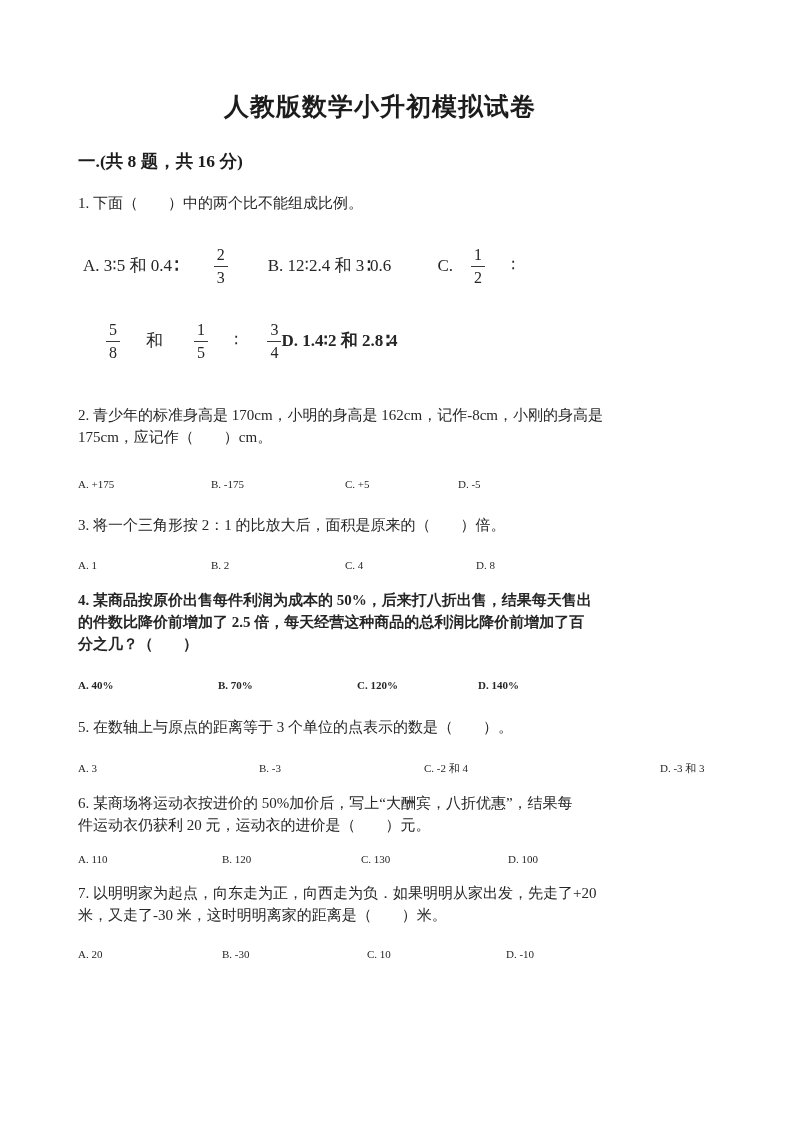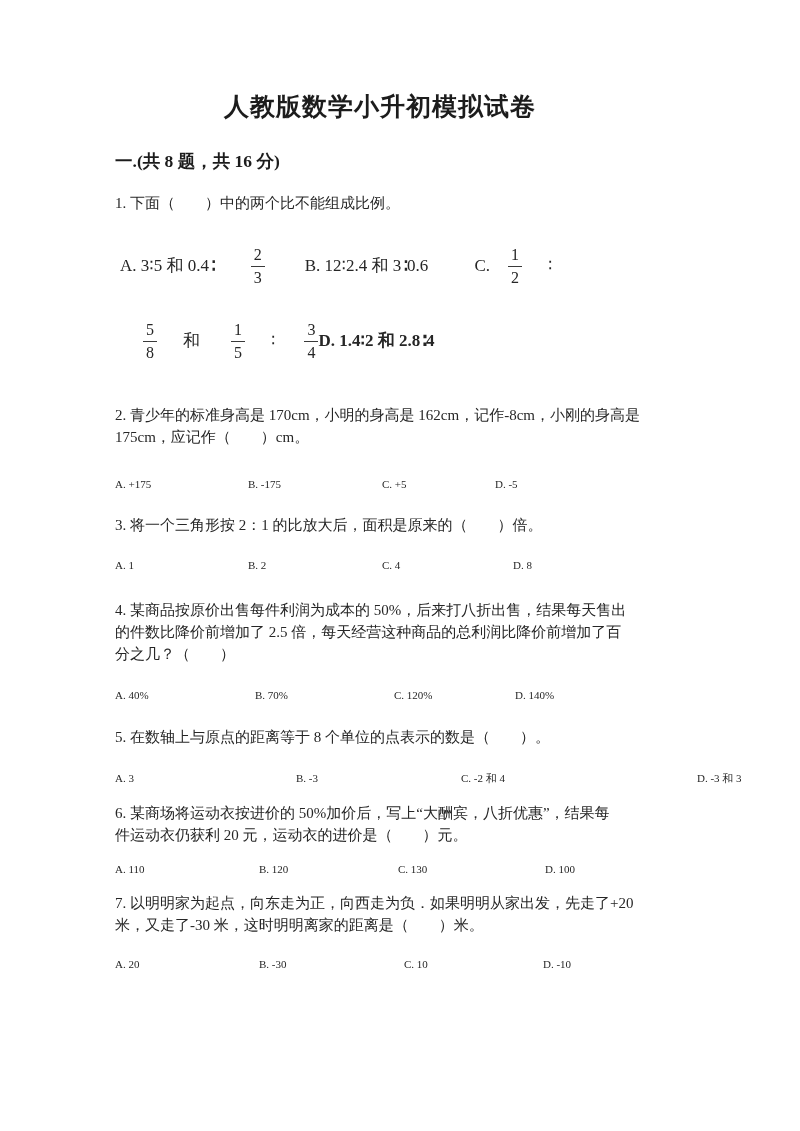--- a/index.html
+++ b/index.html
@@ -17,36 +17,36 @@
     margin:0;
     text-align:center;
     font-size:25px;
     line-height:34px;
     font-weight:700;
     color:#1c1c1c;
     letter-spacing:1px;
   }
   .content{
     box-sizing:border-box;
-    padding-left:115px;
+    padding-left:78px;
     width:700px;
   }
   .section{
     margin-top:26px;
     font-size:17.5px;
     line-height:22px;
     font-weight:700;
     color:#1c1c1c;
   }
   .stem{font-size:15px;line-height:22px;}
   .stem div{white-space:nowrap;}
   .q1stem{margin-top:20px;}
   .q2blk{margin-top:39px;}
   .q3blk{margin-top:19px;}
-  .q4blk{margin-top:23px;}
+  .q4blk{margin-top:13px;font-weight:bold;}
   .q5blk{margin-top:20px;}
   .q6blk{margin-top:13px;}
   .q7blk{margin-top:12px;}
   .opts{
     display:flex;
     font-size:11px;
     line-height:22px;
     margin-top:18px;
     white-space:nowrap;
   }
@@ -189,21 +189,21 @@
       <div class="opts opts-q4">
         <span class="o">A. 40%</span>
         <span class="o">B. 70%</span>
         <span class="o">C. 120%</span>
         <span class="o">D. 140%</span>
       </div>
     </div>
 
     <div class="q5blk">
       <div class="stem">
-        <div>5. 在数轴上与原点的距离等于 8 个单位的点表示的数是（　　）。</div>
+        <div>5. 在数轴上与原点的距离等于 3 个单位的点表示的数是（　　）。</div>
       </div>
       <div class="opts opts-q5">
         <span class="o">A. 3</span>
         <span class="o">B. -3</span>
         <span class="o">C. -2 和 4</span>
         <span class="o">D. -3 和 3</span>
       </div>
     </div>
 
     <div class="q6blk">

